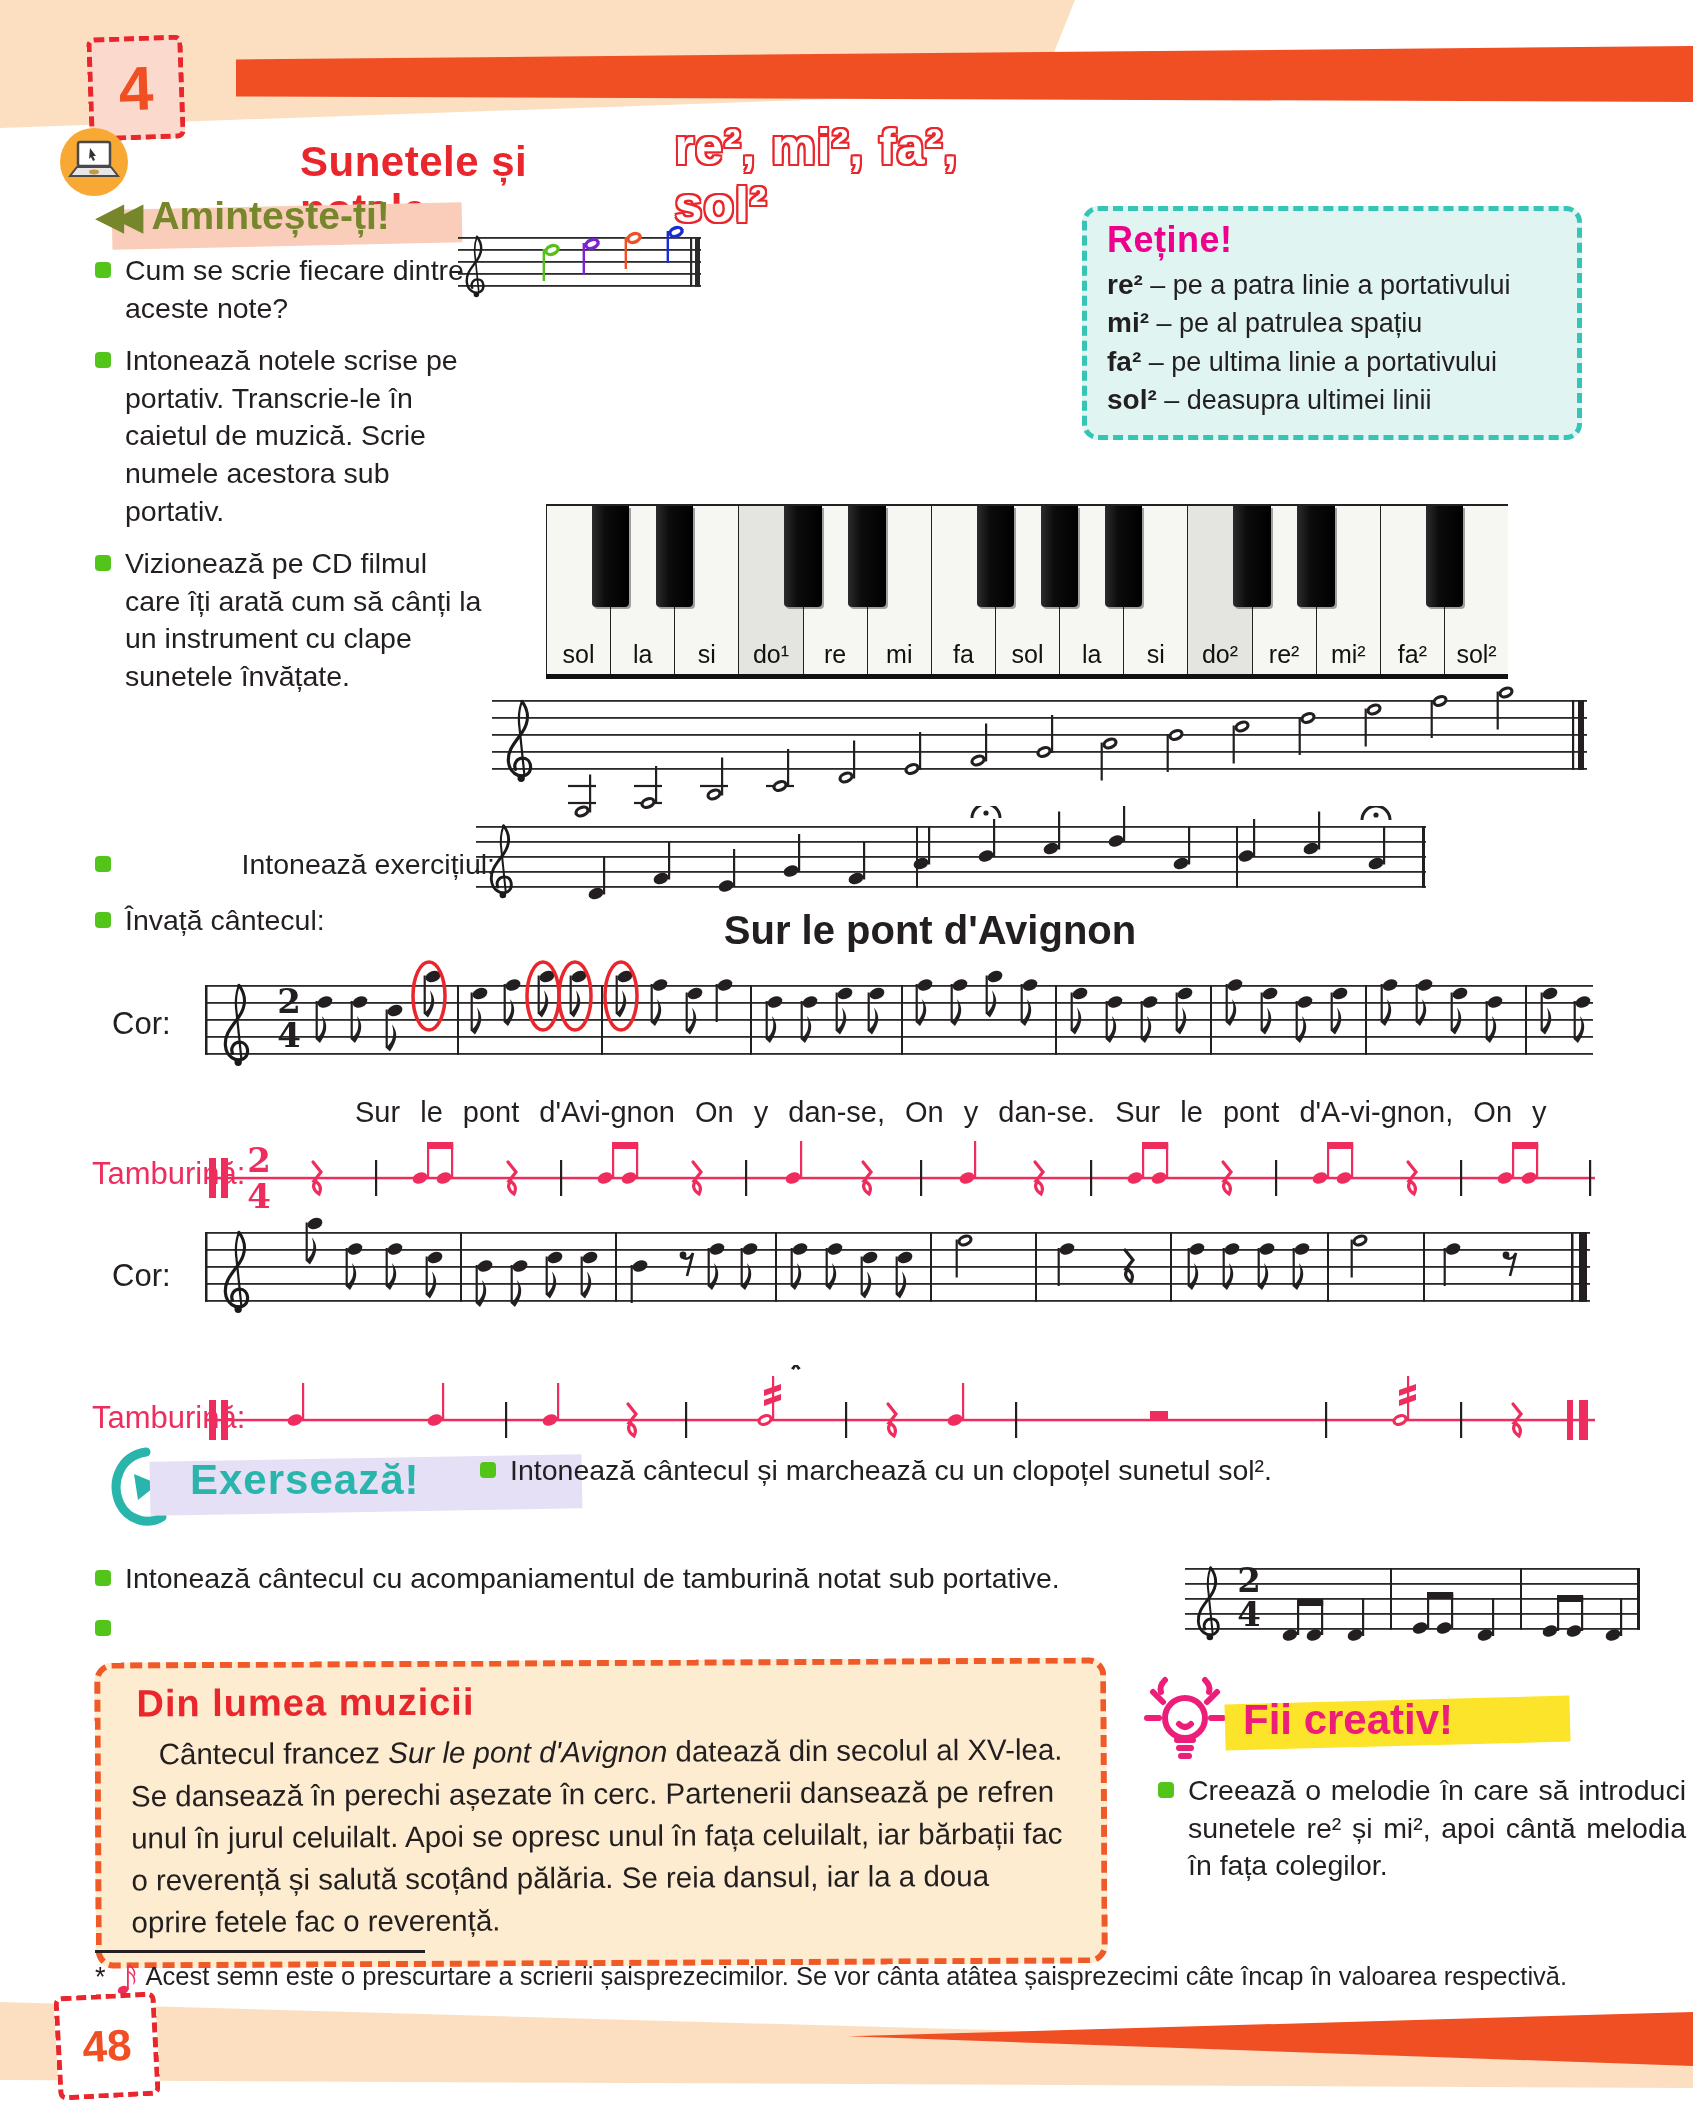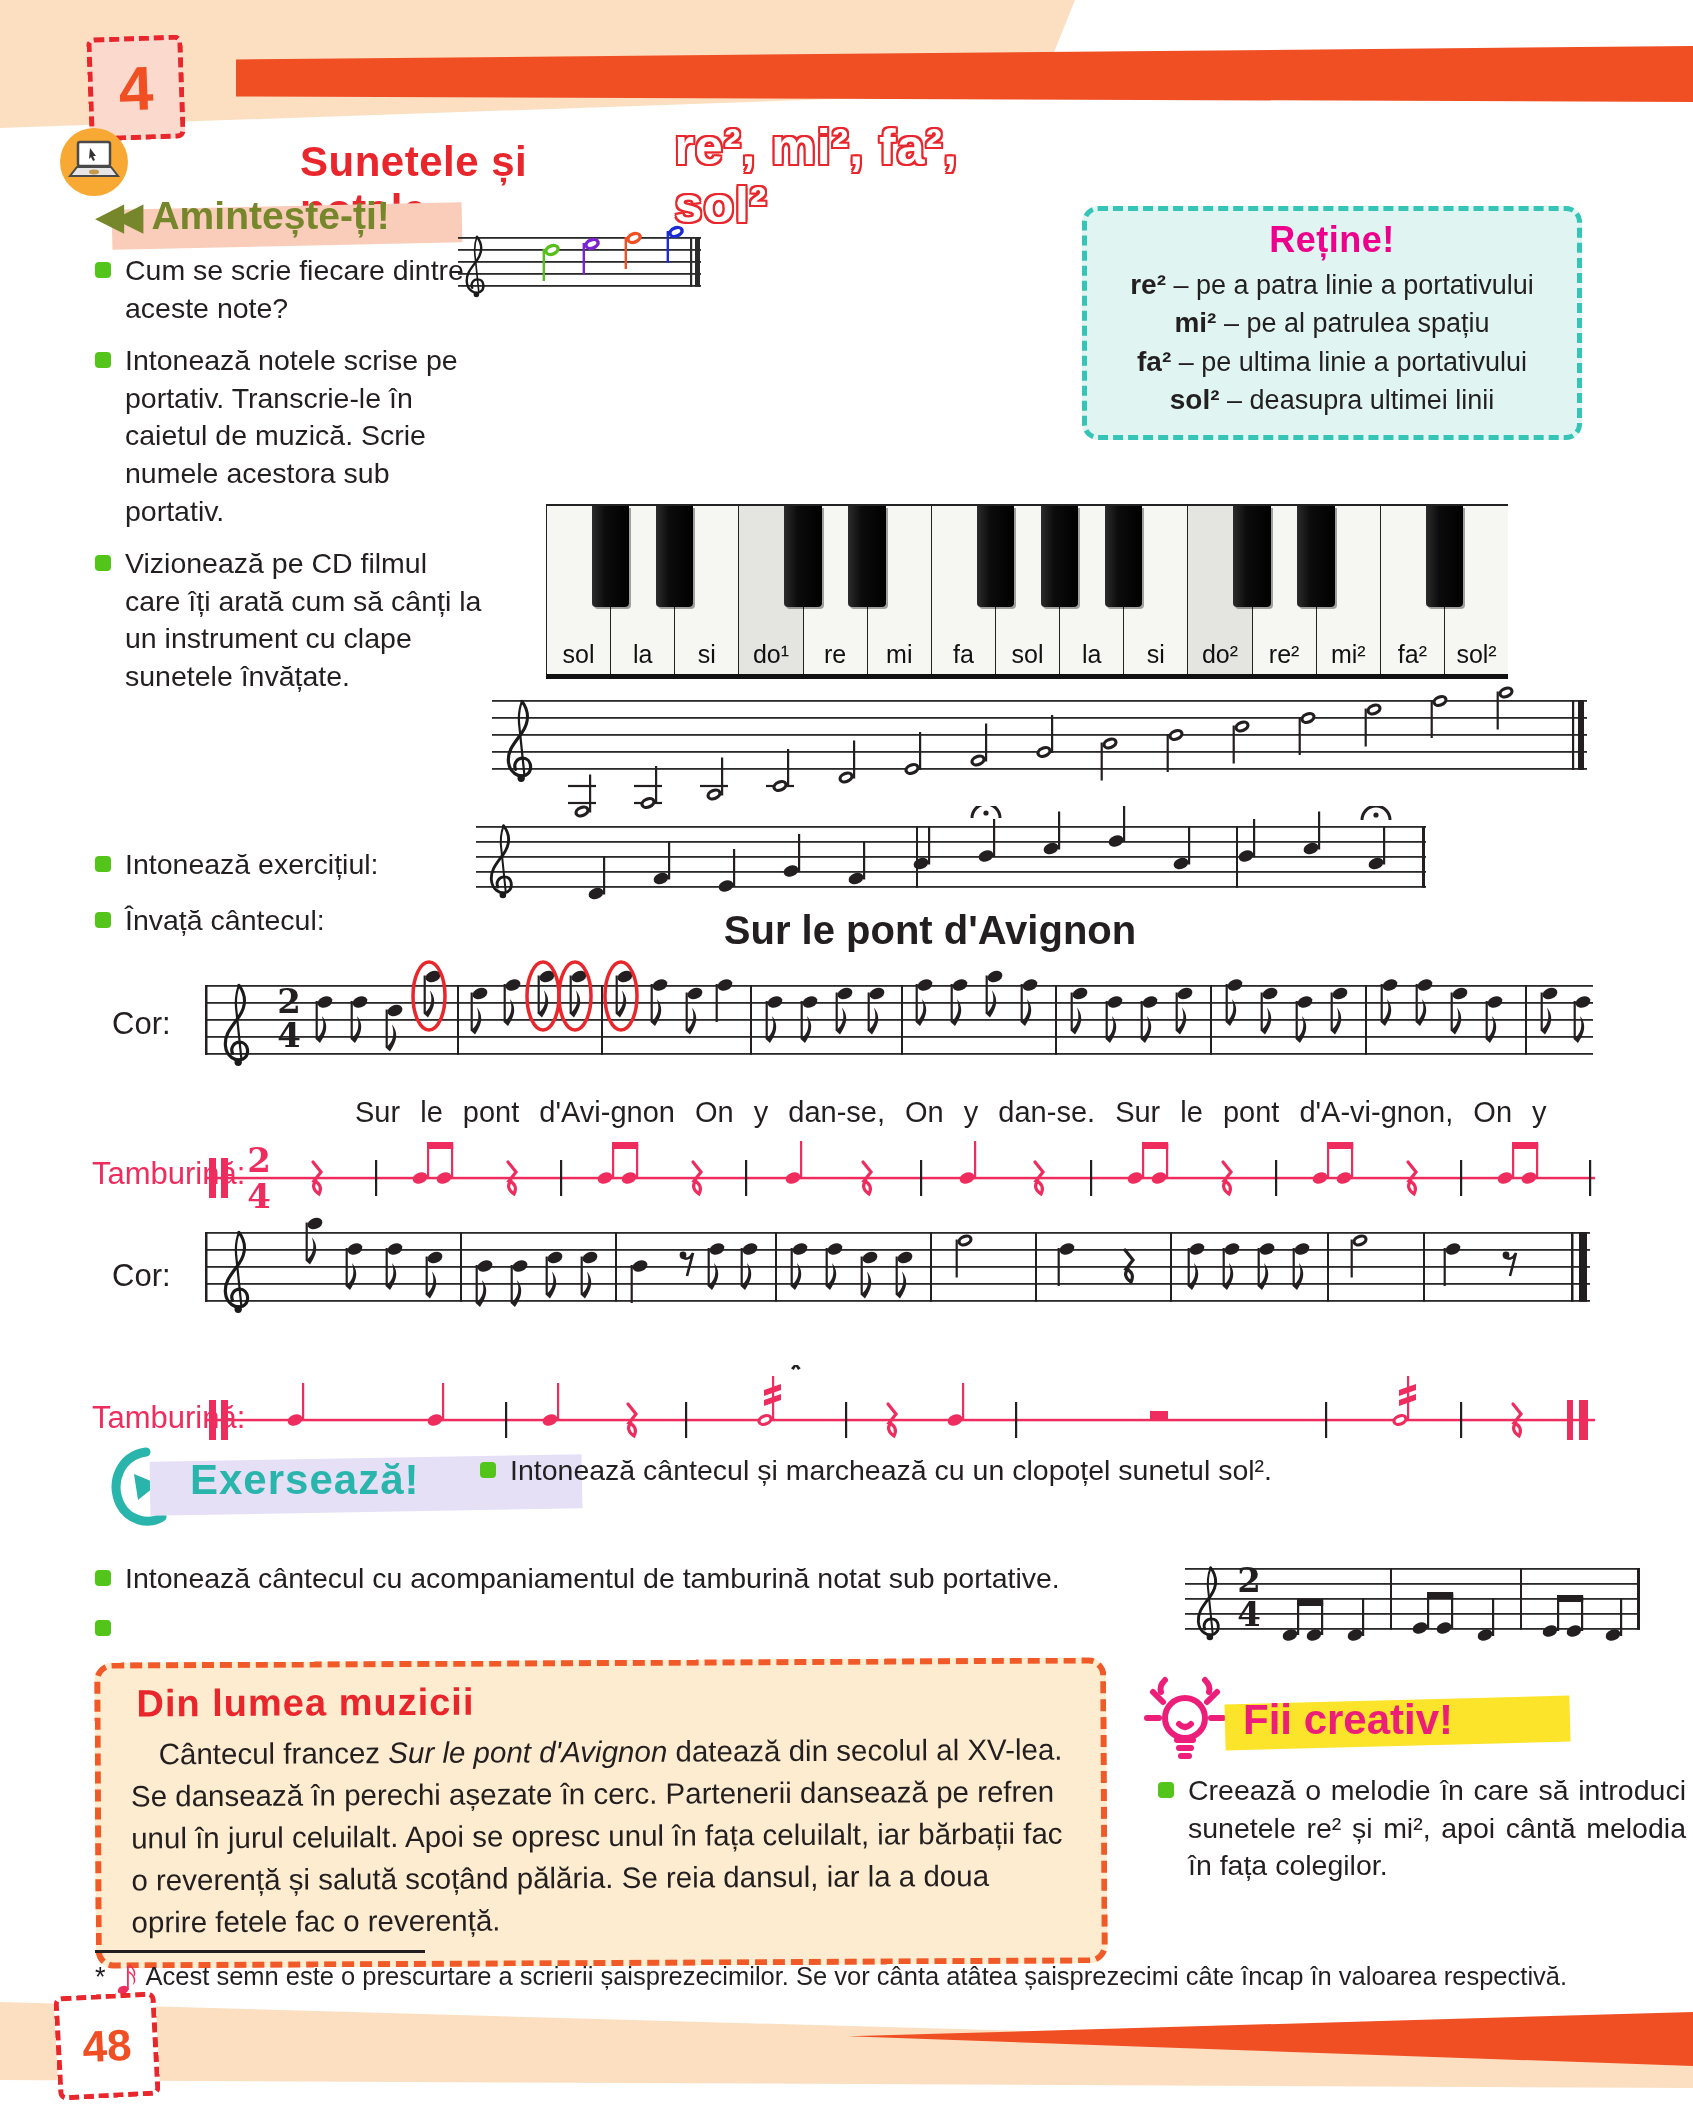--- a/index.html
+++ b/index.html
@@ -30,37 +30,37 @@
   .arrows{font-family:"DejaVu Sans",sans-serif;color:#76862b;font-size:38px;letter-spacing:-10px;padding-right:10px;}
   .am-head .txt{color:#76862b;font-size:39px;font-weight:bold;}
 
   ul.blist{list-style:none;margin:0;padding:0;}
   .bitem{display:flex;gap:14px;align-items:flex-start;font-size:28.5px;line-height:1.32;}
   .sq{flex:0 0 auto;width:16px;height:16px;background:#52c41a;border-radius:4px;margin-top:10px;}
   .remember-list{left:95px;top:252px;width:392px;}
   .remember-list .bitem{margin-bottom:15px;}
 
   .retine-box{left:1082px;top:206px;width:500px;box-sizing:border-box;background:#e0f5f2;
-              border:5px dashed #35c4b5;border-radius:16px;padding:8px 20px 14px 20px;text-align:center;}
+              border:5px dashed #35c4b5;border-radius:16px;padding:8px 20px 14px 20px;}
   .retine-box h2{margin:0 0 6px 0;color:#ec008c;font-size:36px;letter-spacing:.5px;}
   .retine-item{font-size:27px;line-height:1.3;margin:2px 0;}
   .retine-item b{font-size:28px;}
 
   
   .keyboard{left:546px;top:504px;width:962px;height:168px;border-bottom:5px solid #111;
             display:flex;border-top:2px solid #222;}
   .wkey{flex:1;background:#f6f6f3;border-left:1.6px solid #222;position:relative;}
   .wkey:last-child{border-right:1.6px solid #222;}
   .wkey.shaded{background:#e4e4e0;}
   .wkey .klabel{position:absolute;bottom:5px;width:100%;text-align:center;
                 font-size:25px;color:#111;}
   .bkey{position:absolute;top:0;height:60%;width:3.9%;background:linear-gradient(90deg,#2c2c2c,#0c0c0c 35%,#000);
         border-radius:0 0 4px 4px;box-shadow:2px 2px 0 rgba(0,0,0,.35);z-index:3;}
 
-  .task-line{left:95px;top:846px;width:400px;}
+  .task-line{left:95px;top:846px;width:400px;justify-content:space-between;}
   .task-line2{left:95px;top:902px;width:400px;}
 
   .song-title{left:500px;top:908px;width:860px;text-align:center;font-size:40px;font-weight:bold;}
   .voice-label{font-size:31px;}
   .perc-label{font-size:31px;color:#ee2d5e;}
   .lyrics{font-size:29px;white-space:pre;word-spacing:12px;}
 
   .ex-band{left:150px;top:1458px;width:432px;height:54px;background:#e5e0f6;transform:rotate(-1deg);}
   .ex-head{left:190px;top:1456px;color:#2ab5ac;font-size:42px;font-weight:bold;letter-spacing:1px;}
   .ex-list{left:480px;top:1452px;width:1140px;}

